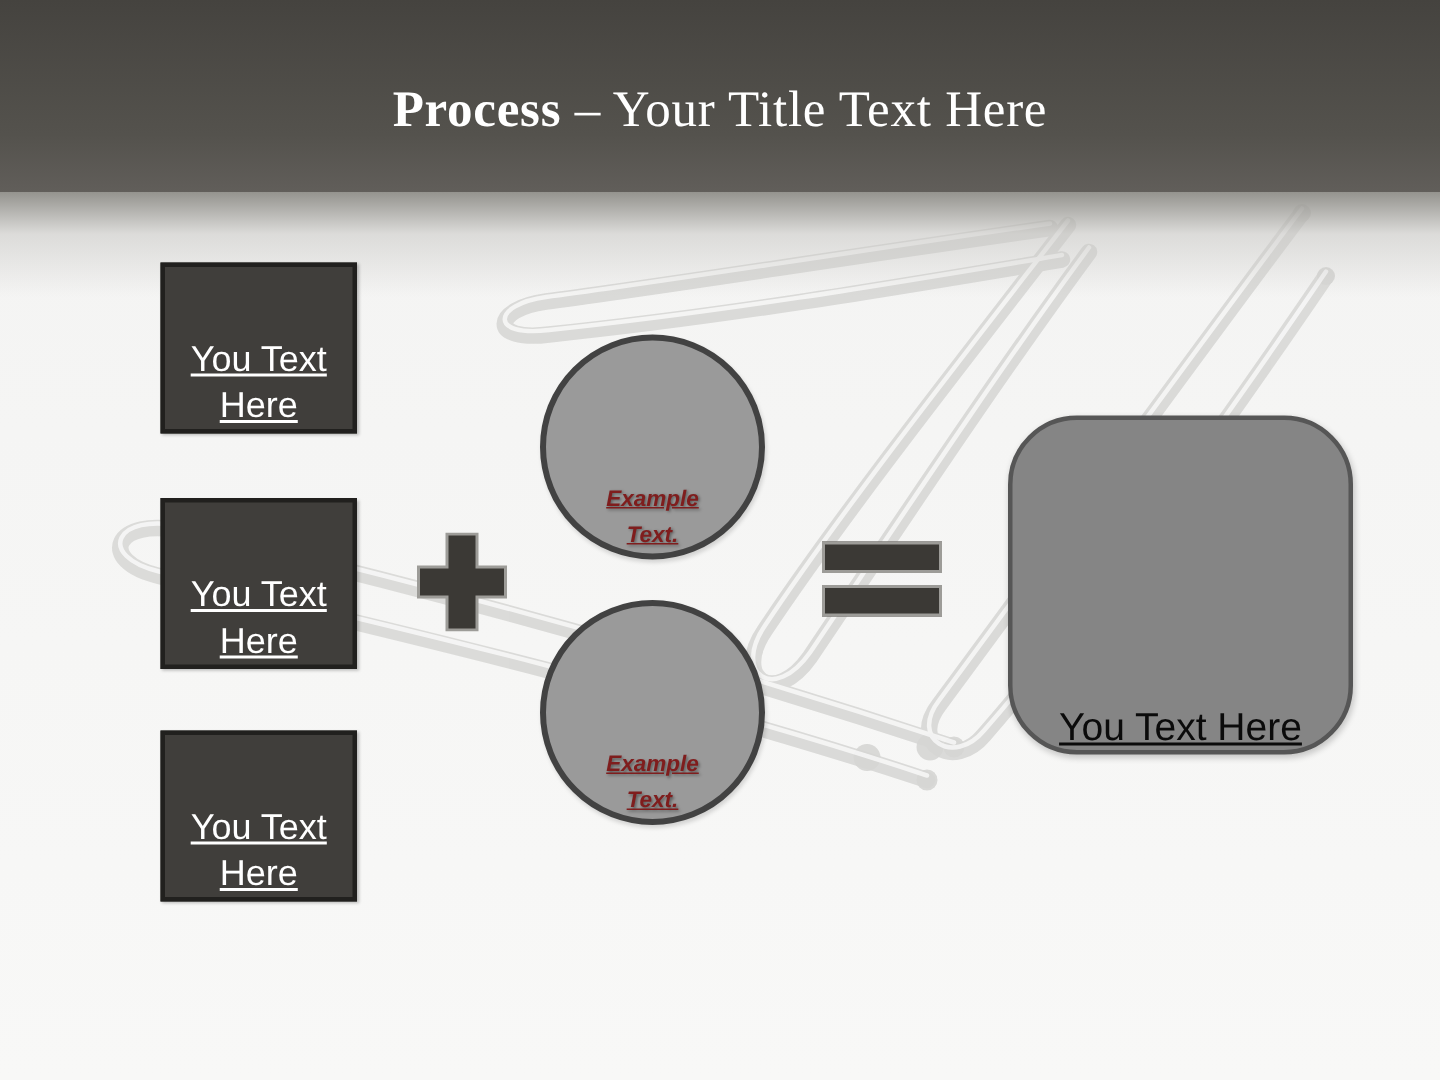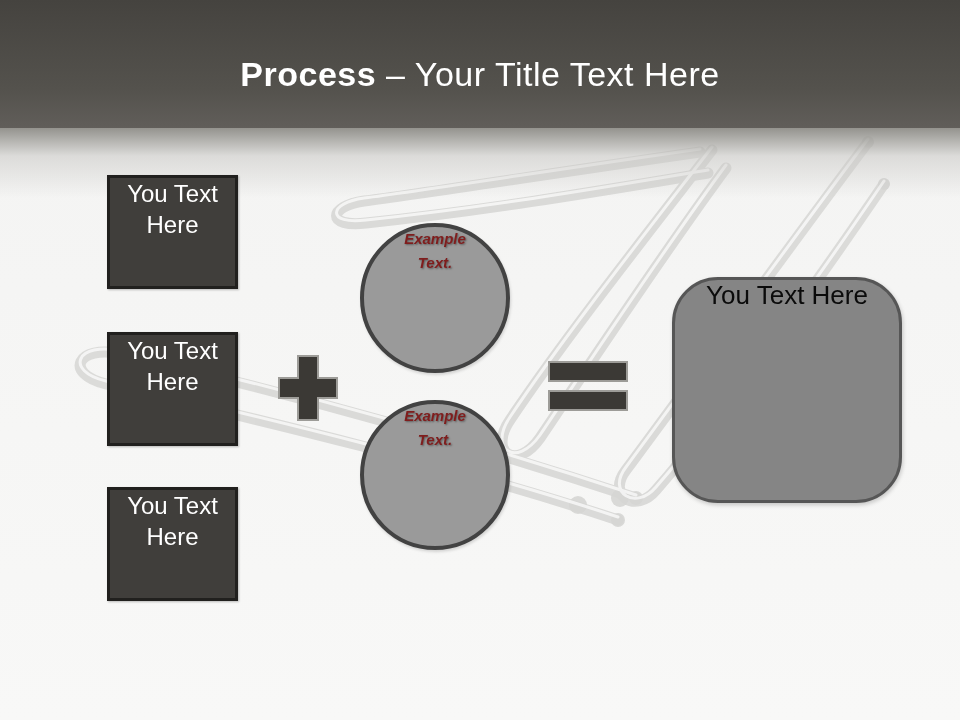--- a/index.html
+++ b/index.html
@@ -31,24 +31,24 @@
     position:absolute;left:0;top:128px;width:960px;height:70px;z-index:2;
     background:linear-gradient(rgba(148,147,142,1) 0%,rgba(200,199,196,.55) 40%,rgba(245,245,244,0) 100%);
   }
   .header{
     position:absolute;left:0;top:0;width:960px;height:128px;z-index:3;
     background:linear-gradient(var(--header-top) 0%,#54524d 70%,var(--header-bottom) 100%);
   }
   .title{
     position:absolute;left:0;top:55px;width:960px;
     text-align:center;color:var(--title-text);
-    font-size:34px;font-weight:400;letter-spacing:.5px;white-space:nowrap;
+    font-size:34px;font-weight:400;letter-spacing:.5px;white-space:nowrap;font-family:Liberation Serif, serif;
   }
   .title .bold{font-weight:700;}
-  .shape{position:absolute;z-index:4;display:flex;align-items:flex-start;justify-content:center;text-align:center;}
+  .shape{position:absolute;z-index:4;display:flex;align-items:flex-end;justify-content:center;text-align:center;text-decoration:underline;}
   .darkbox{
     width:131px;height:114px;left:107px;
     background:var(--dark-box-fill);
     border:3px solid var(--dark-box-border);
     color:#fff;font-size:24px;line-height:1.3;
     box-shadow:1px 1px 2px rgba(0,0,0,.25);
   }
   .darkbox .lbl{width:116px;}
   .box1{top:175px;} .box2{top:332px;} .box3{top:487px;}
   .circle{

